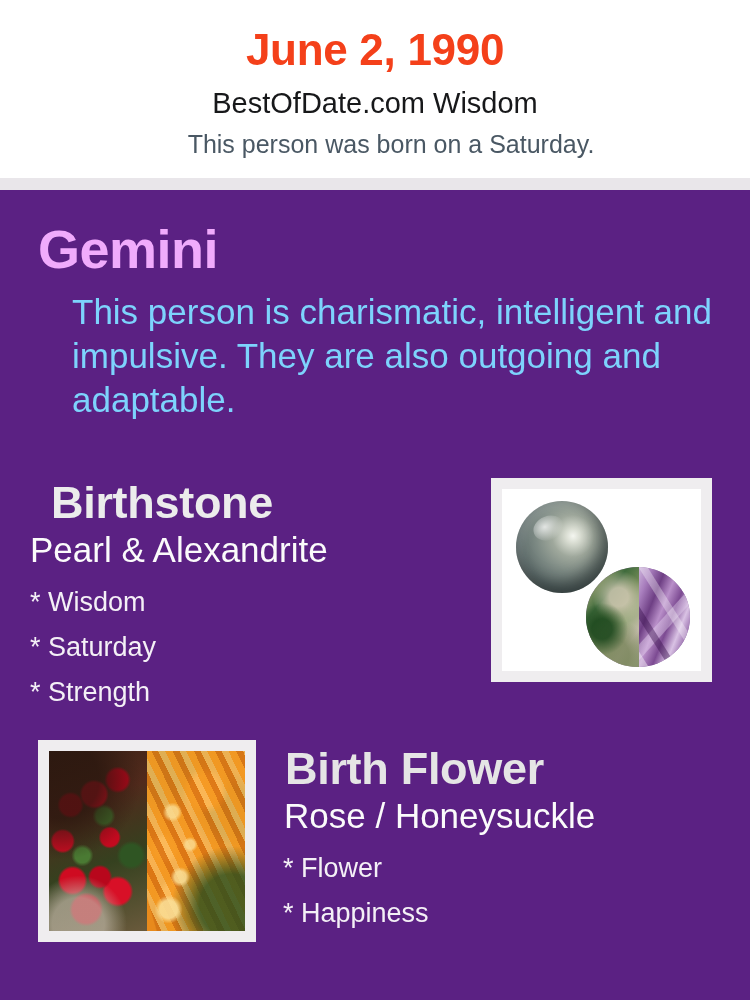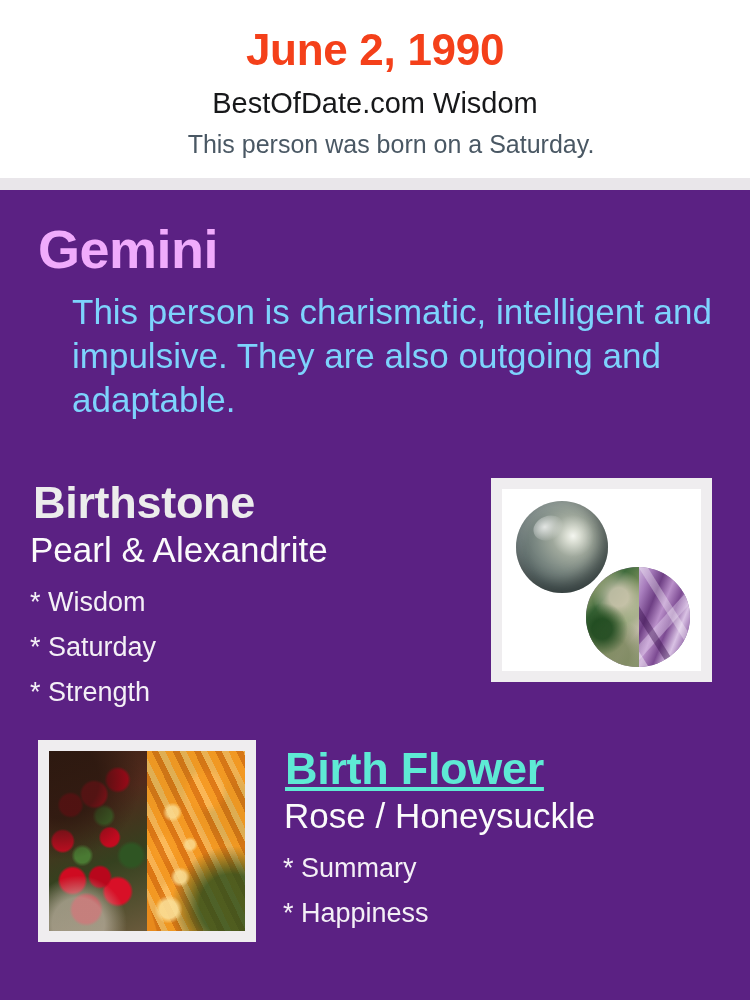--- a/index.html
+++ b/index.html
@@ -94,21 +94,21 @@
     font-size: 35px;
     font-weight: 400;
     color: #7dd3fc;
     line-height: 44px;
     margin-left: 40px;
   }
 
   
   .stone-title {
     position: absolute;
-    top: 286px; left: 33px;
+    top: 286px; left: 51px;
     font-size: 45px;
     font-weight: 700;
     color: #ececec;
     line-height: 54px;
     letter-spacing: -0.3px;
   }
 
   .stone-name {
     position: absolute;
     top: 338px; left: 30px;
@@ -132,24 +132,23 @@
     line-height: 45px;
     white-space: pre;
   }
 
   
   .flower-title {
     position: absolute;
     top: 552px; left: 285px;
     font-size: 45px;
     font-weight: 700;
-    color: #5eead4;
+    color: #e5e5e5;
     line-height: 54px;
     letter-spacing: -0.3px;
-    text-decoration: underline;
   }
 
   .flower-name {
     position: absolute;
     top: 604px; left: 284px;
     font-size: 35px;
     font-weight: 400;
     color: #fbfbfb;
     line-height: 44px;
   }
@@ -354,18 +353,18 @@
     <div class="photo-frame" id="flower-frame">
       <div class="photo-inner">
         <div class="flower-half roses"></div>
         <div class="flower-half honeysuckle"></div>
       </div>
     </div>
 
     <div class="flower-title">Birth Flower</div>
     <div class="flower-name">Rose / Honeysuckle</div>
     <ul class="flower-traits">
-      <li>* Summary</li>
+      <li>* Flower</li>
       <li>* Happiness</li>
     </ul>
 
   </div>
 </div>
 
 </body></html>

